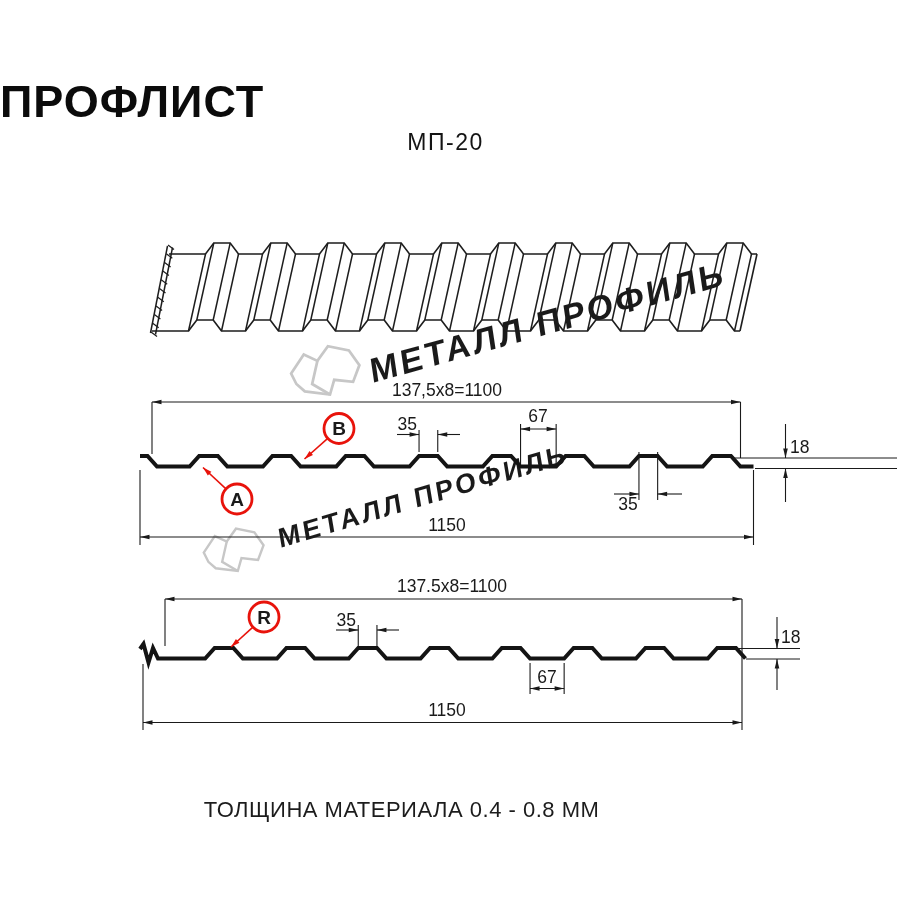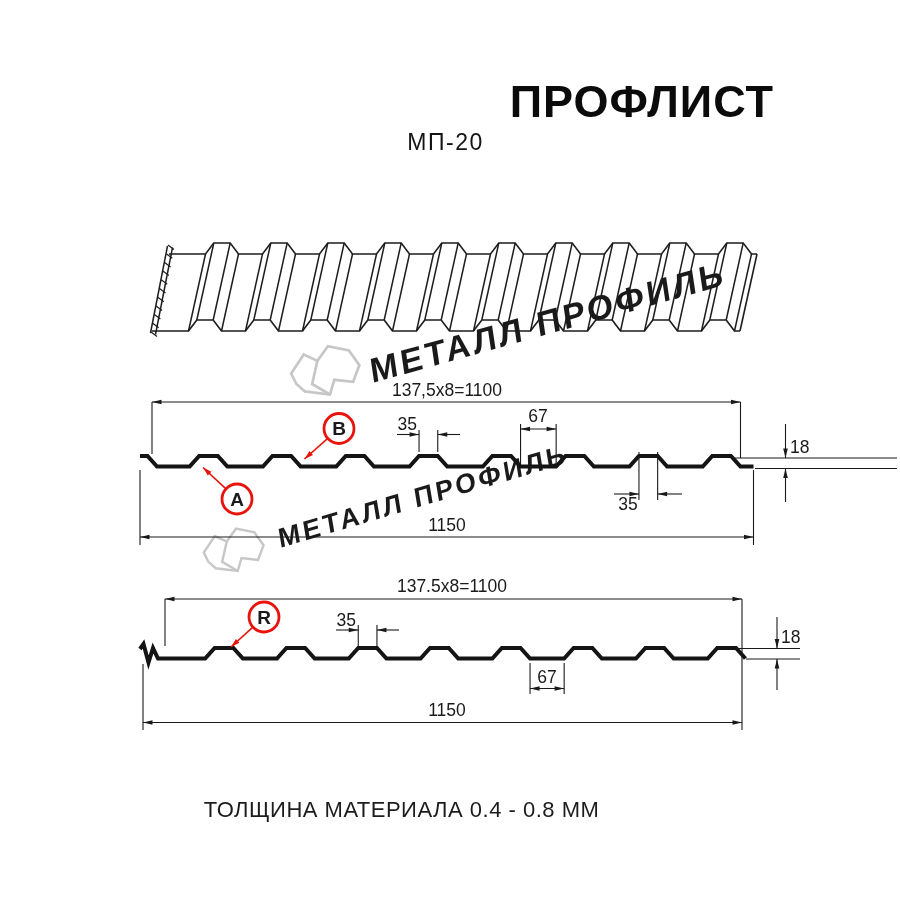--- a/index.html
+++ b/index.html
@@ -1,18 +1,18 @@
 <!DOCTYPE html>
 <html><head>
 <meta charset="utf-8">
 <style>
   html,body{margin:0;padding:0;}
   body{width:900px;height:900px;background:#ffffff;position:relative;overflow:hidden;
        font-family:"Liberation Sans", sans-serif;}
-  .page-title{position:absolute;left:0;top:76px;width:774px;text-align:right;
+  .page-title{position:absolute;left:0;top:76px;width:774px;text-align:left;
        font-size:45px;font-weight:800;letter-spacing:1px;color:#0b0b0b;}
   .page-subtitle{position:absolute;left:0;top:129px;width:891px;text-align:center;
        font-size:23px;font-weight:500;letter-spacing:1.5px;color:#141414;}
   .footer-note{position:absolute;left:0;top:797px;width:803px;text-align:center;
        font-size:22px;font-weight:500;letter-spacing:0.5px;color:#1c1c1c;}
   svg{position:absolute;left:0;top:0;}
   svg text{font-family:"Liberation Sans", sans-serif;fill:#1a1a1a;}
 </style>
 </head>
 <body>

